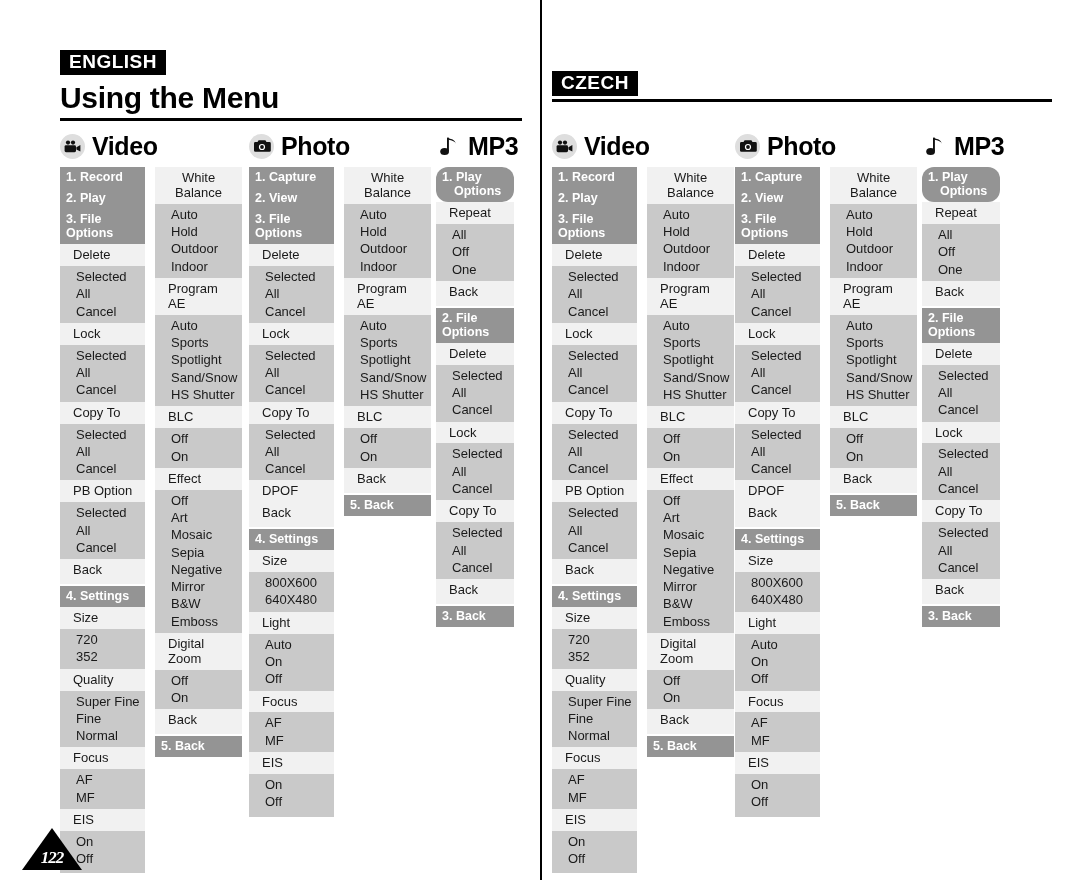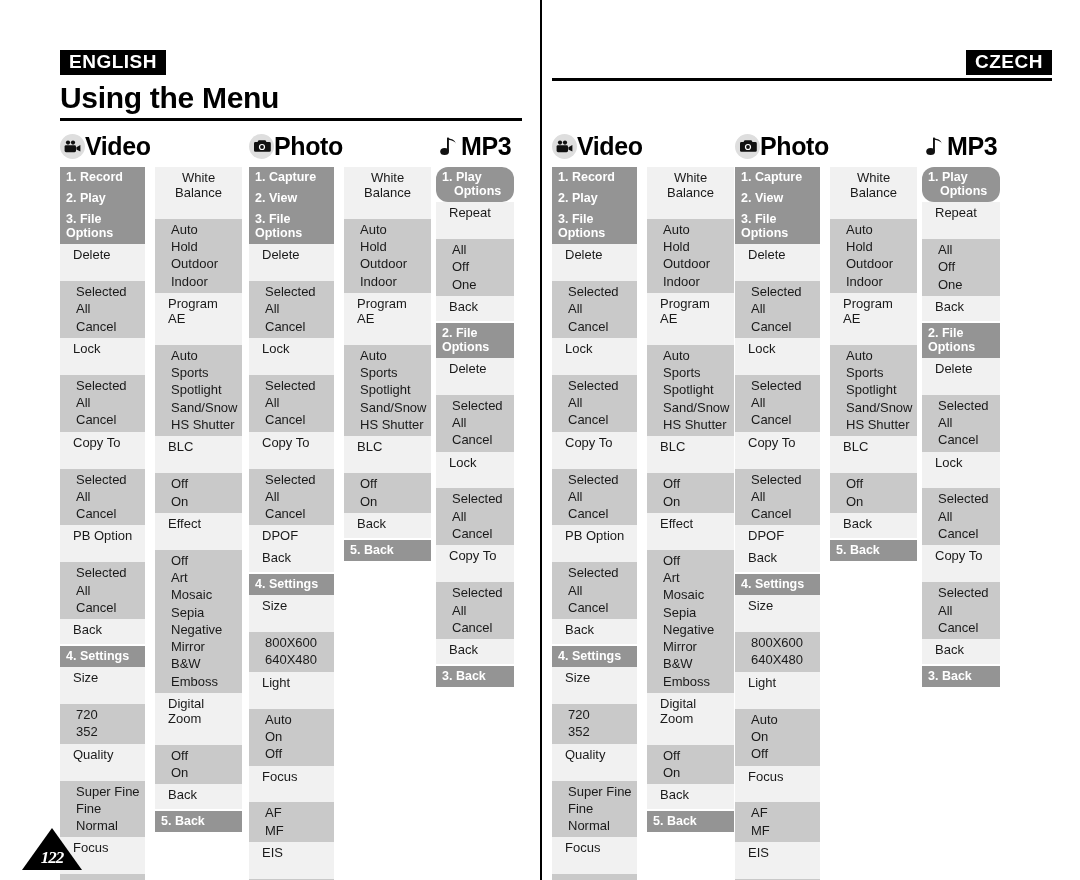--- a/index.html
+++ b/index.html
@@ -30,39 +30,39 @@
   .hdr-cz { left:10px; width:500px; }
 
   .lang-badge {
     display:inline-block;
     background:#000; color:#fff;
     font-weight:bold; font-size:19px;
     letter-spacing:.5px;
     padding:2px 9px 3px 9px;
     line-height:1.05;
   }
-  .lang-row-right { text-align:right; }
+  .lang-row-right { text-align:left;margin-top:21px; }
 
   .page-title {
     font-size:30px; font-weight:bold;
     margin-top:6px;
     letter-spacing:-0.3px;
     white-space:nowrap;
   }
   .rule {
     border-bottom:3px solid #000;
     margin-top:3px;
   }
   .rule-en { width:462px; }
   .rule-cz { width:500px; }
 
   
   .sect-head {
     position:absolute;
-    display:flex; align-items:center; 
+    display:flex; align-items:center; gap:7px;
     height:30px;
   }
   .sect-head .label {
     font-size:25px; font-weight:bold; letter-spacing:-0.4px;
   }
   .icon-circle {
     width:25px; height:25px; border-radius:50%;
     background:#dedede;
     display:flex; align-items:center; justify-content:center;
     flex:0 0 auto;
@@ -93,21 +93,20 @@
     padding:4px 6px 3px 13px;
     line-height:1.15;
     color:#1a1a1a;
   }
   .opts {
     background:#c9c9c9;
     font-size:13px;
     padding:2px 6px 3px 16px;
     line-height:1.33;
     color:#1a1a1a;
-    margin-top:15px;
   }
   .opts div { white-space:nowrap; }
   .pad-bot { padding-bottom:6px; }
 
   
   .page-num {
     position:absolute; left:22px; top:828px;
     width:60px; height:46px;font-family:Liberation Serif, serif;
   }
   .page-num .tri {

